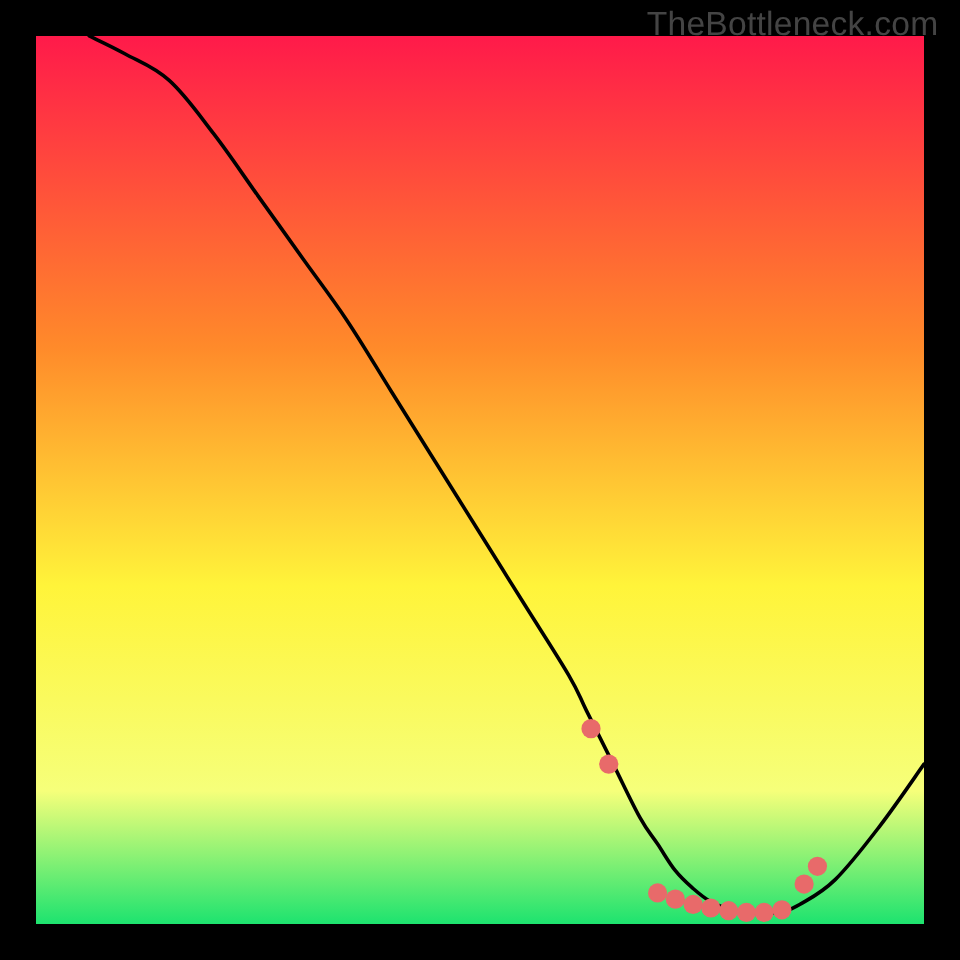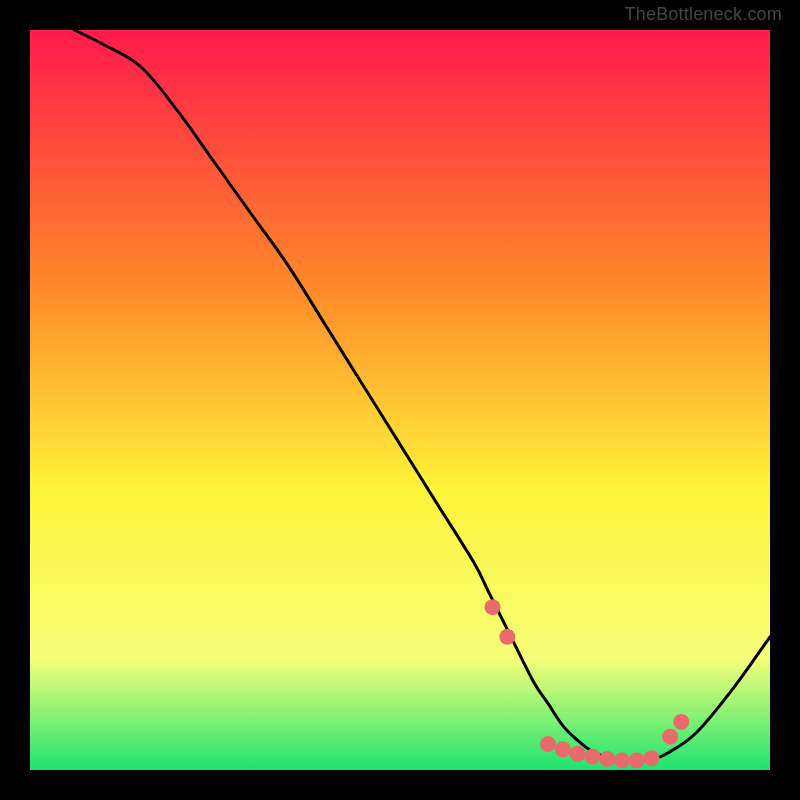--- a/index.html
+++ b/index.html
@@ -8,21 +8,21 @@
     height: 800px;
     background: #000;
     position: relative;
     font-family: Arial, sans-serif;
   }
   .watermark {
     position: absolute;
     top: 4px;
     right: 18px;
     color: #444;
-    font-size: 18px;
+    font-size: 28px;
     font-weight: 500;
     z-index: 10;
     letter-spacing: 0.2px;
     text-align: center;
   }
   .plot-area {
     position: absolute;
     left: 30px;
     top: 30px;
     width: 740px;

